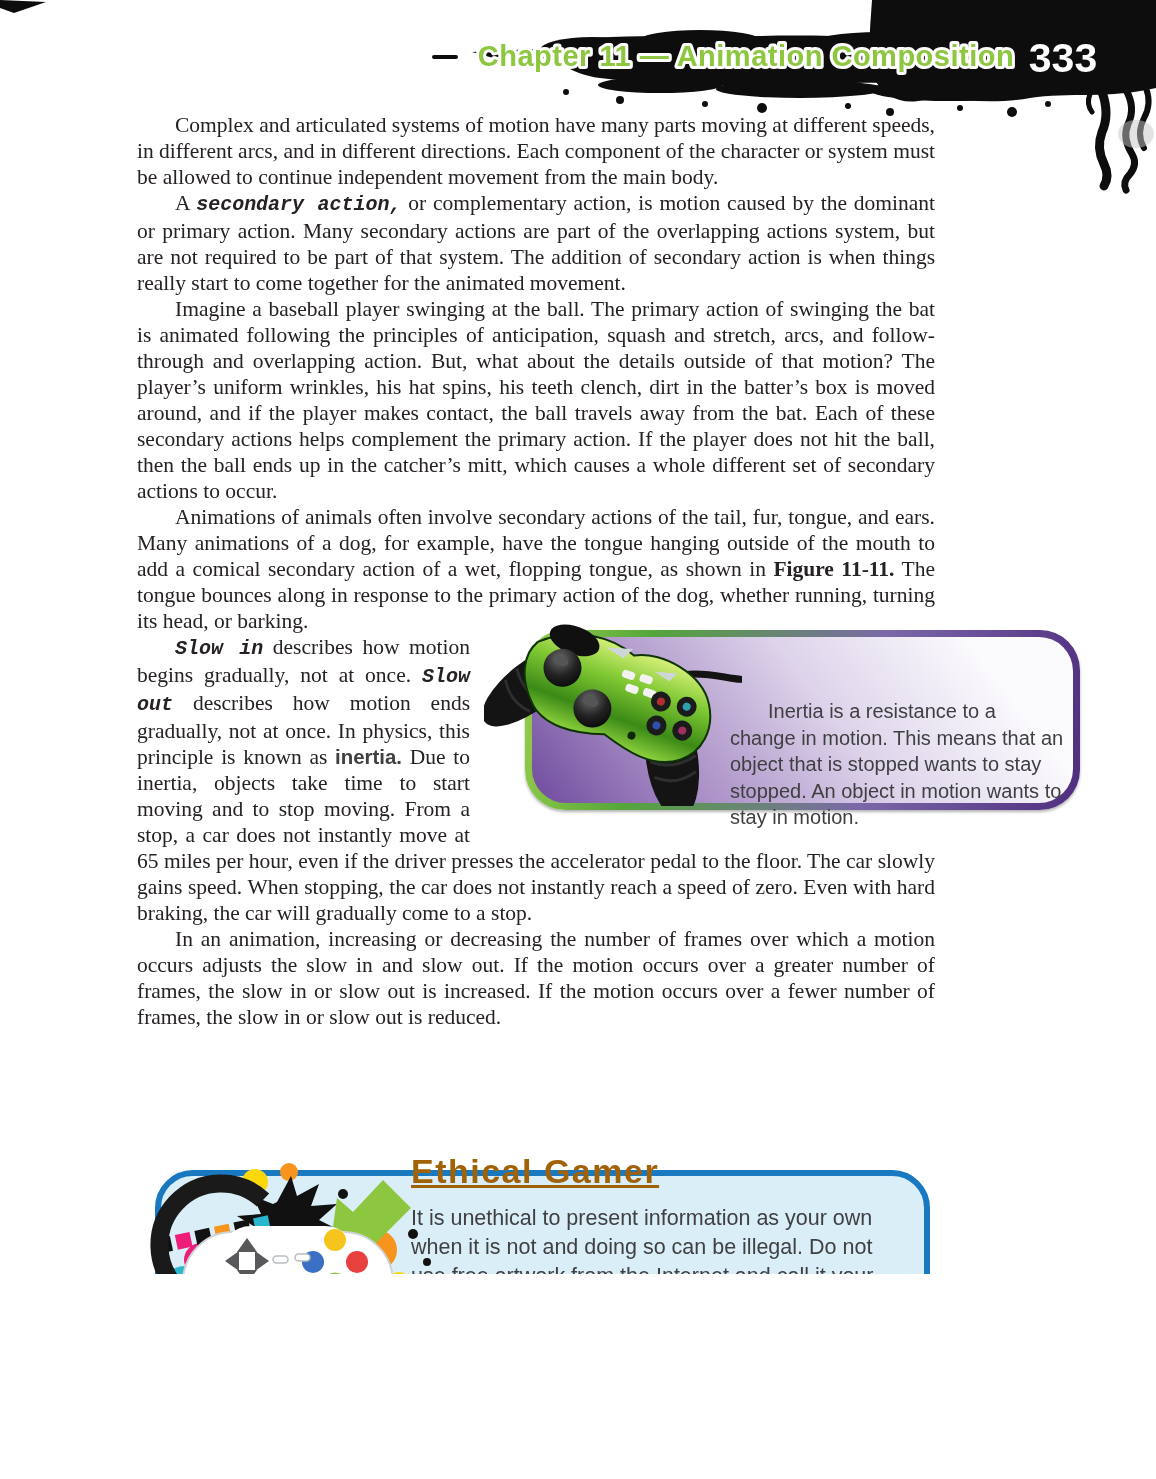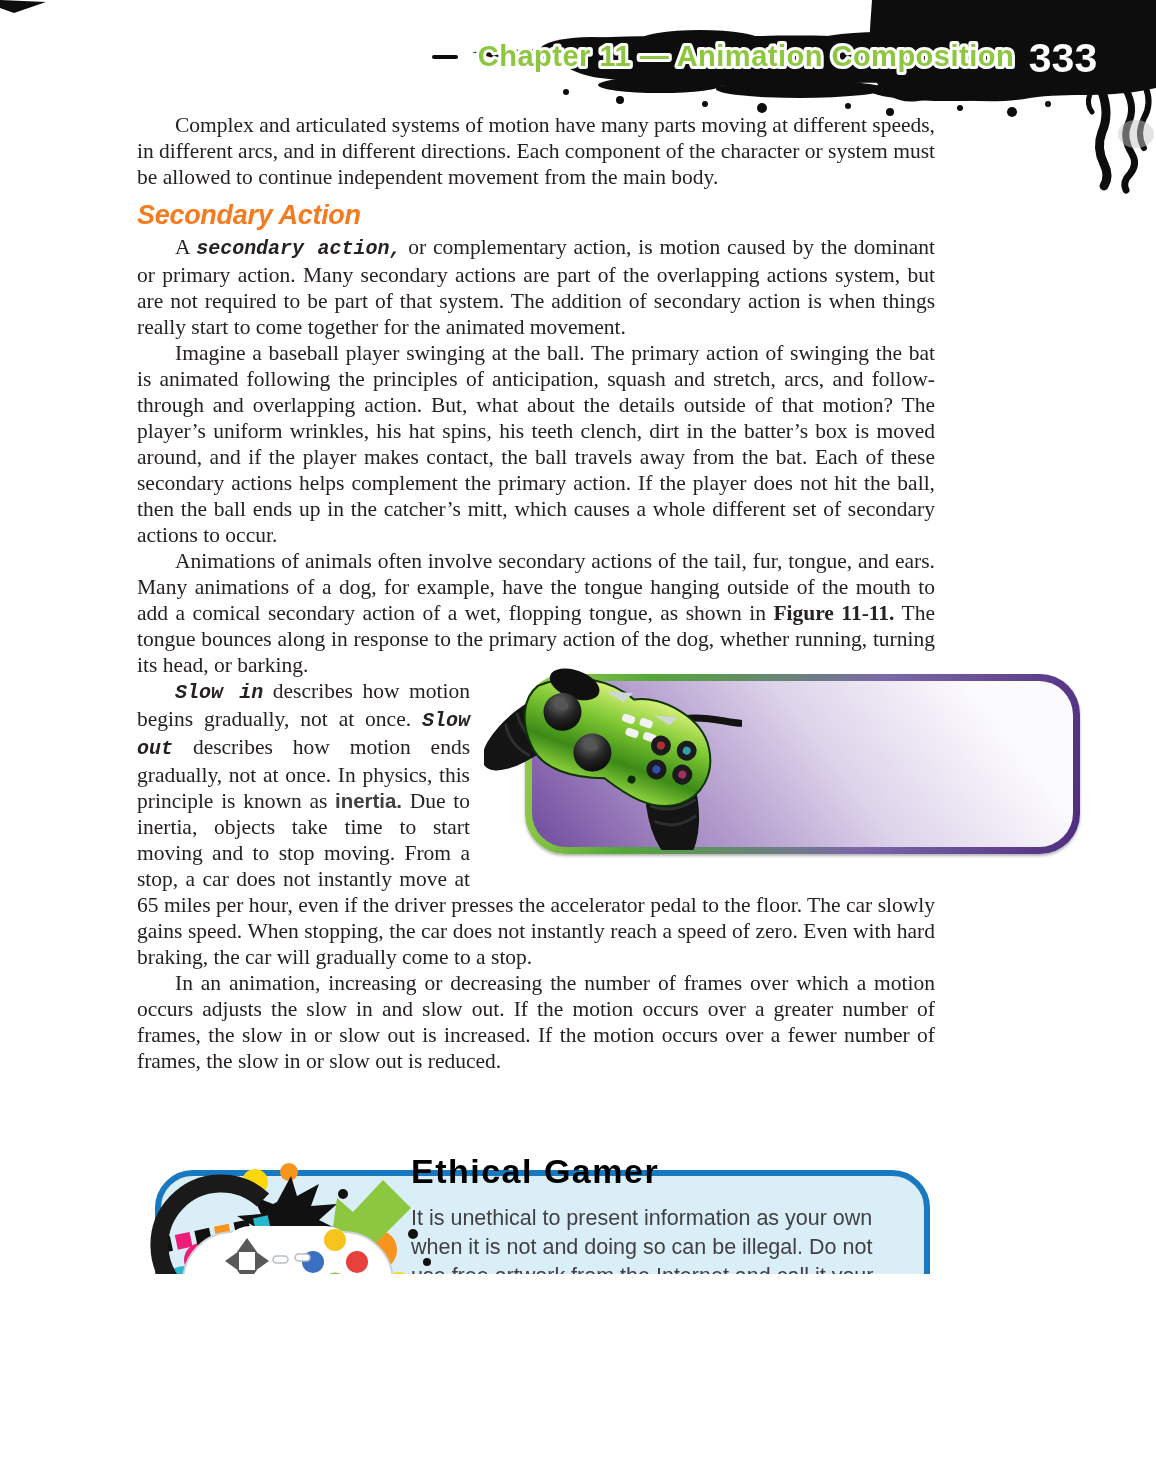--- a/index.html
+++ b/index.html
@@ -36,21 +36,21 @@
              border-radius:21px;background:linear-gradient(180deg,#dff0fa 0%,#a9cfe8 28%,#ffffff 62%);
              padding-left:18px;font:800 23px "Liberation Sans",sans-serif;color:#141414;
              letter-spacing:.5px;white-space:nowrap;}
   .cheat-body{display:block;position:absolute;left:205px;right:14px;top:68px;z-index:2;
              font:20px/26.5px "Liberation Sans",sans-serif;color:#3f3f41;text-align:left;}
   
   .ethical{position:absolute;left:135px;top:1140px;width:815px;height:310px;}
   .ethical-box{position:absolute;left:20px;top:30px;width:763px;height:208px;background:#daeef8;
              border:6px solid #1879c0;border-radius:38px;box-shadow:0 5px 0 -1px #11917c;z-index:1;}
   .ethical-title{position:absolute;left:276px;top:12px;font:bold 34px "Liberation Sans",sans-serif;
-             color:#000000;letter-spacing:1.5px;z-index:2;}
+             color:#a16207;letter-spacing:1.5px;z-index:2;text-decoration:underline;}
   .ethical-body{position:absolute;left:276px;top:64px;width:468px;
              font:21.5px/29px "Liberation Sans",sans-serif;color:#404042;z-index:2;}
   .splatter-art{position:absolute;left:-8px;top:2px;z-index:3;}
 </style>
 </head>
 <body>
 
 <div class="page">
 
   <svg class="banner" width="1156" height="200" viewBox="0 0 1156 200">
@@ -84,21 +84,20 @@
     </g>
     <ellipse cx="1136" cy="134" rx="18" ry="14" fill="#c8c8c8" opacity="0.5"></ellipse>
     <text x="746" y="66" text-anchor="middle" class="banner-title">Chapter 11 — Animation Composition</text>
     <text x="1063" y="72" text-anchor="middle" class="banner-page">333</text>
   </svg>
 
   <div class="content">
 
     <p class="body indent"><span>Complex and articulated systems of motion have many parts moving at different speeds, in different arcs, and in different directions. Each component of the character or system must be allowed to continue independent movement from the main body.</span></p>
 
-    <h2 class="orange">Secondary Action</h2>
 
     <p class="body indent"><span>A </span><span class="term">secondary action,</span><span> or complementary action, is motion caused by the dominant or primary action. Many secondary actions are part of the overlapping actions system, but are not required to be part of that system. The addition of secondary action is when things really start to come together for the animated movement.</span></p>
     <p class="body indent"><span>Imagine a baseball player swinging at the ball. The primary action of swinging the bat is animated following the principles of anticipation, squash and stretch, arcs, and follow-through and overlapping action. But, what about the details outside of that motion? The player’s uniform wrinkles, his hat spins, his teeth clench, dirt in the batter’s box is moved around, and if the player makes contact, the ball travels away from the bat. Each of these secondary actions helps complement the primary action. If the player does not hit the ball, then the ball ends up in the catcher’s mitt, which causes a whole different set of secondary actions to occur.</span></p>
     <p class="body indent"><span>Animations of animals often involve secondary actions of the tail, fur, tongue, and ears. Many animations of a dog, for example, have the tongue hanging outside of the mouth to add a comical secondary action of a wet, flopping tongue, as shown in </span><span class="fig">Figure 11-11.</span><span> The tongue bounces along in response to the primary action of the dog, whether running, turning its head, or barking.</span></p>
 
 
     <p class="body indent">
       <span class="cheat-float">
 
         <svg class="gamepad-art" width="258" height="196" viewBox="0 0 258 196">
@@ -145,20 +144,21 @@
               <circle cx="192" cy="58" r="4" fill="#30a0b0"></circle>
             <circle cx="170" cy="86" r="10" fill="#1b1b1b"></circle>
               <circle cx="170" cy="86" r="4" fill="#3050b0"></circle>
             <circle cx="196" cy="82" r="10" fill="#1b1b1b"></circle>
               <circle cx="196" cy="82" r="4" fill="#a03060"></circle>
             <circle cx="150" cy="104" r="4" fill="#0e2a05"></circle>
           </g>
         </svg>
         <span class="cheat-box">
           <span class="cheat-inner"></span>
+          <span class="cheat-body">Inertia is a resistance to a change in motion. This means that an object that is stopped wants to stay stopped. An object in motion wants to stay in motion.</span>
         </span>
       </span>
     <span class="term">Slow in</span><span> describes how motion begins gradually, not at once. </span><span class="term">Slow out</span><span> describes how motion ends gradually, not at once. In physics, this principle is known as </span><span class="gloss">inertia.</span><span> Due to inertia, objects take time to start moving and to stop moving. From a stop, a car does not instantly move at 65 miles per hour, even if the driver presses the accelerator pedal to the floor. The car slowly gains speed. When stopping, the car does not instantly reach a speed of zero. Even with hard braking, the car will gradually come to a stop.</span></p>
 
     <p class="body indent clearb"><span>In an animation, increasing or decreasing the number of frames over which a motion occurs adjusts the slow in and slow out. If the motion occurs over a greater number of frames, the slow in or slow out is increased. If the motion occurs over a fewer number of frames, the slow in or slow out is reduced.</span></p>
   </div>
 
   <div class="ethical">
     <div class="ethical-box"></div>
     <div class="ethical-title">Ethical Gamer</div>

